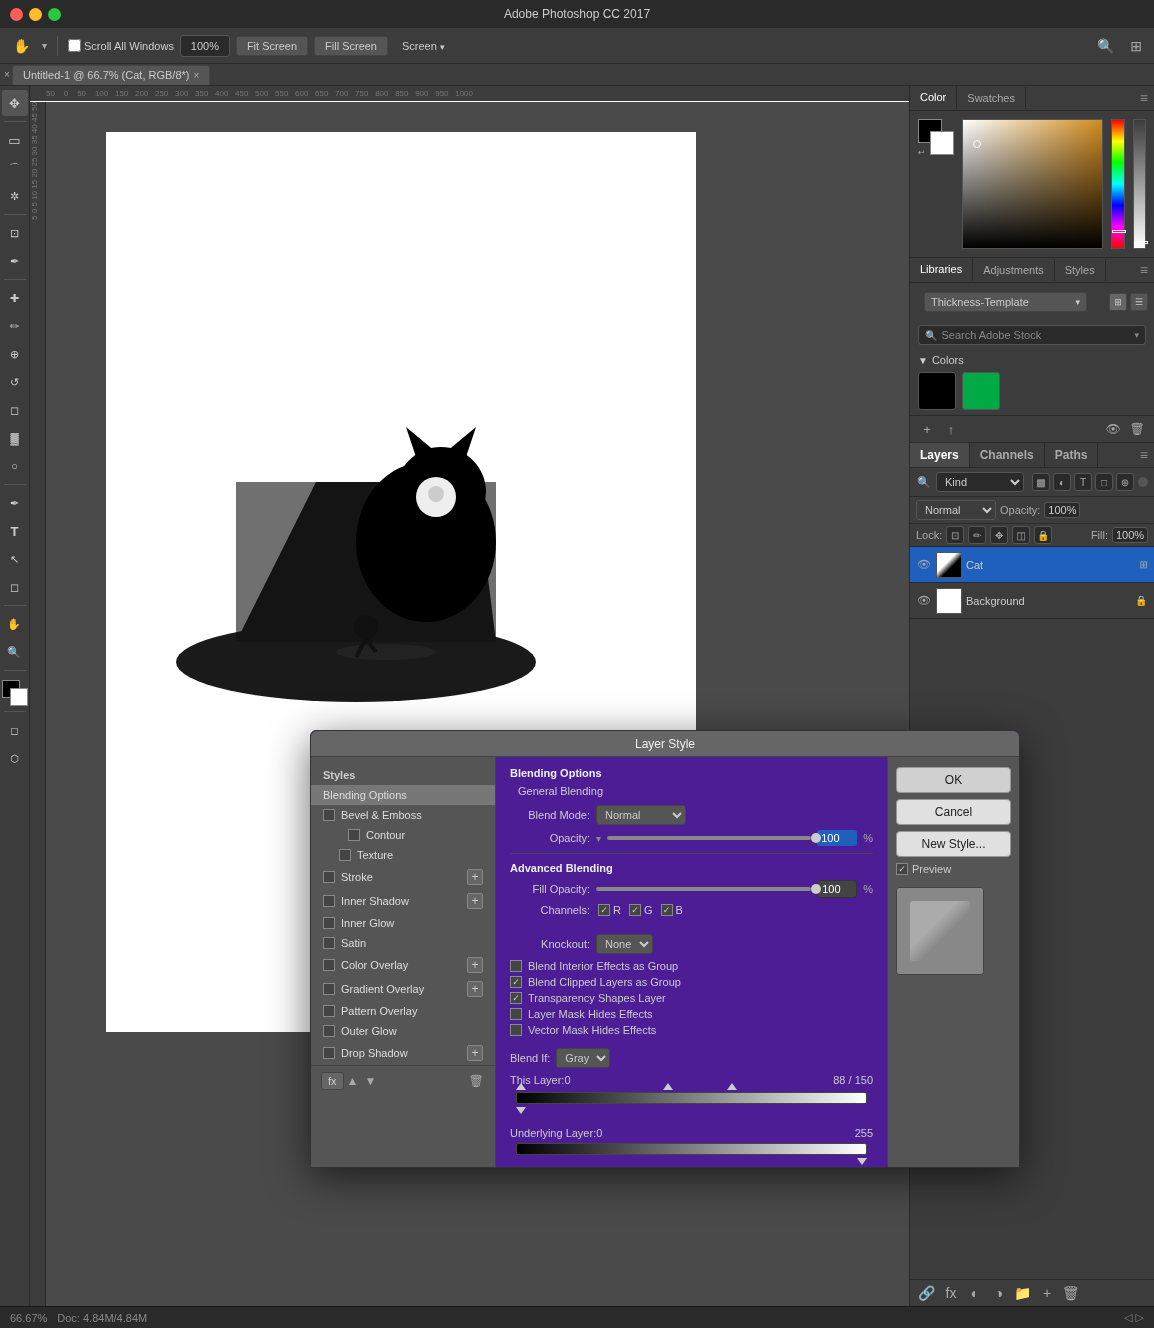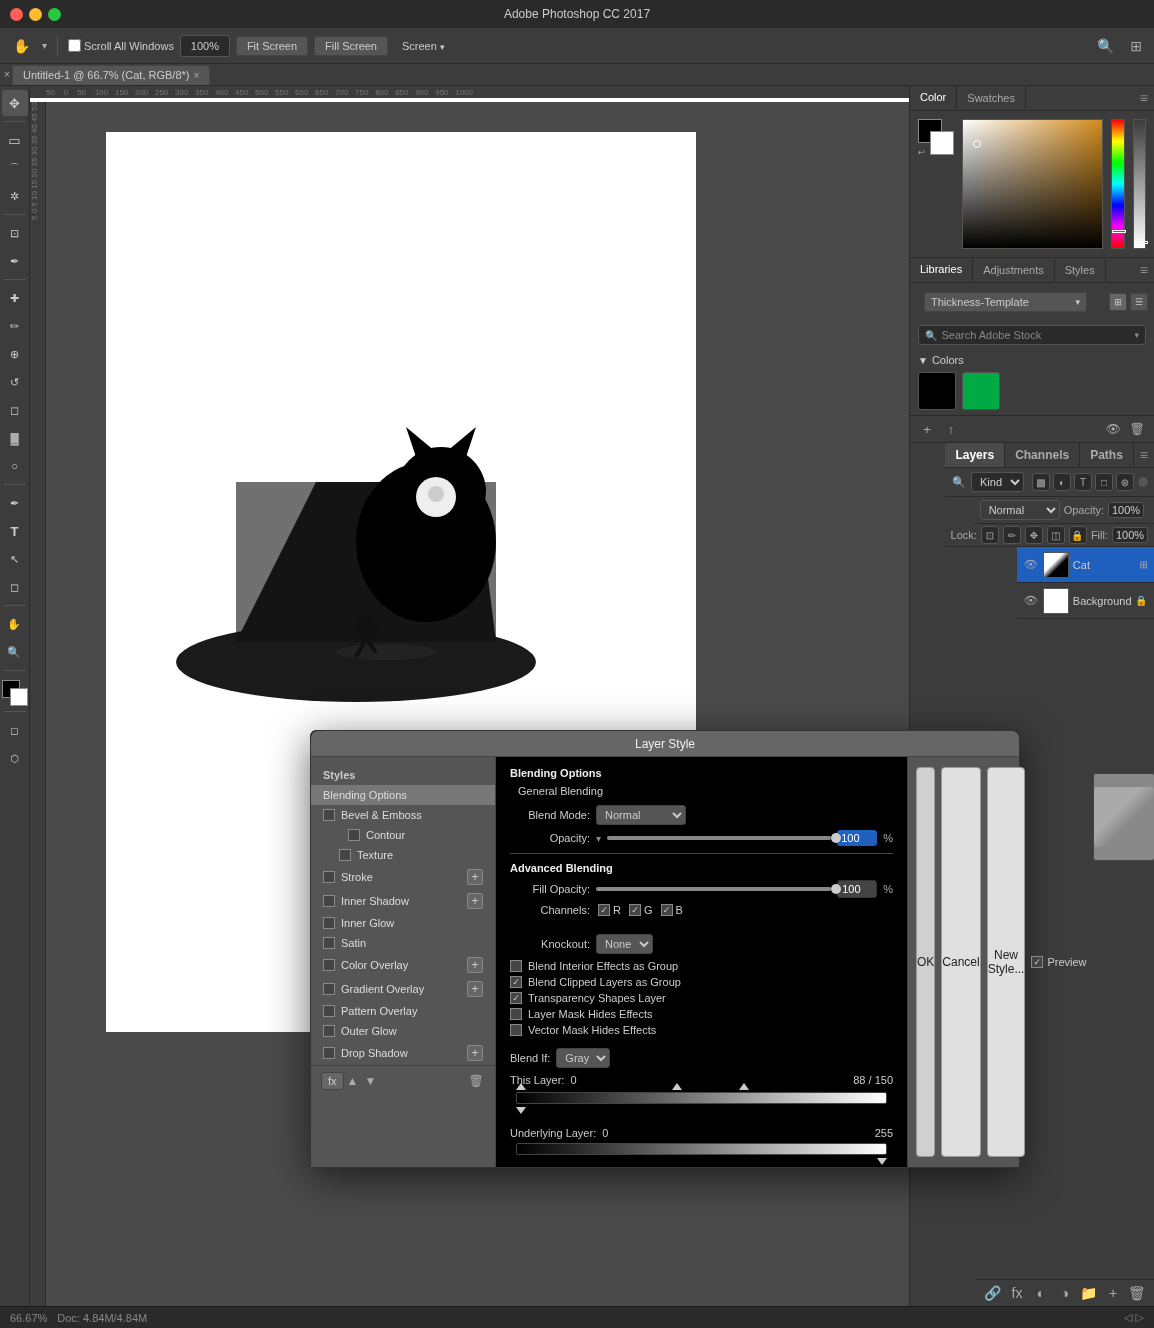--- a/index.html
+++ b/index.html
@@ -121,21 +121,21 @@
     
     .canvas-area-wrapper {
       display: flex;
       flex: 1;
       flex-direction: column;
       background: #4a4a4a;
     }
     .ruler-h {
       height: 16px;
       background: #3c3c3c;
-      border-bottom: 4px solid #ffffff;
+      border-bottom: 1px solid #ffffff;
       display: flex;
       align-items: center;
       padding-left: 16px;
       font-size: 9px;
       color: #888;
       overflow: hidden;
       position: relative;
     }
     .ruler-v-and-canvas {
       display: flex;
@@ -321,21 +321,20 @@
       display: flex;
       gap: 6px;
     }
 
     
     .layers-panel {
       flex: 1;
       display: flex;
       flex-direction: column;
       min-height: 0;
-      align-items: flex-end;
     }
     .layers-tabs {
       display: flex;
       background: #3c3c3c;
       border-bottom: 1px solid #2a2a2a;
       align-items: center;
     }
     .layers-tab {
       padding: 5px 10px;
       font-size: 12px;
@@ -526,21 +525,21 @@
       top: 0; left: 0;
       width: 100%; height: 100%;
       pointer-events: none;
       z-index: 100;
     }
     .dialog {
       position: absolute;
       top: 730px;
       left: 310px;
       width: 710px;
-      background: #000000;
+      background: #4c1d95;
       border: 1px solid #333;
       border-radius: 6px;
       box-shadow: 0 10px 40px rgba(0,0,0,0.6);
       pointer-events: all;
     }
     .dialog-titlebar {
       height: 26px;
       background: #666;
       border-radius: 6px 6px 0 0;
       display: flex;
@@ -597,26 +596,26 @@
       display: flex; align-items: center; justify-content: center;
       font-size: 12px; color: #ccc; cursor: pointer;
       margin-left: auto;
     }
     .dialog-main {
       flex: 1;
       padding: 10px 14px;
       overflow-y: auto;
     }
     .dialog-right {
-      width: 112px;
+      width: 132px;
       background: #555;
       border-left: 1px solid #444;
       padding: 10px 8px;
       display: flex;
-      flex-direction: row;
+      flex-direction: column;
       gap: 6px;
     }
     .dialog-btn {
       padding: 5px 0;
       background: #e0e0e0;
       border: 1px solid #999;
       border-radius: 4px;
       font-size: 12px;
       color: #222;
       cursor: pointer;
@@ -736,21 +735,20 @@
       position: relative;
       margin-bottom: 3px;
     }
 
     .this-layer-row {
       font-size: 11px;
       color: #ccc;
       margin-bottom: 4px;
       display: flex;
       align-items: flex-end;
-      gap: 6px;
     }
 
     .preview-thumb {
       width: 88px;
       height: 88px;
       background: #888;
       border: 1px solid #444;
       border-radius: 3px;
       margin-top: 6px;
       display: flex;

